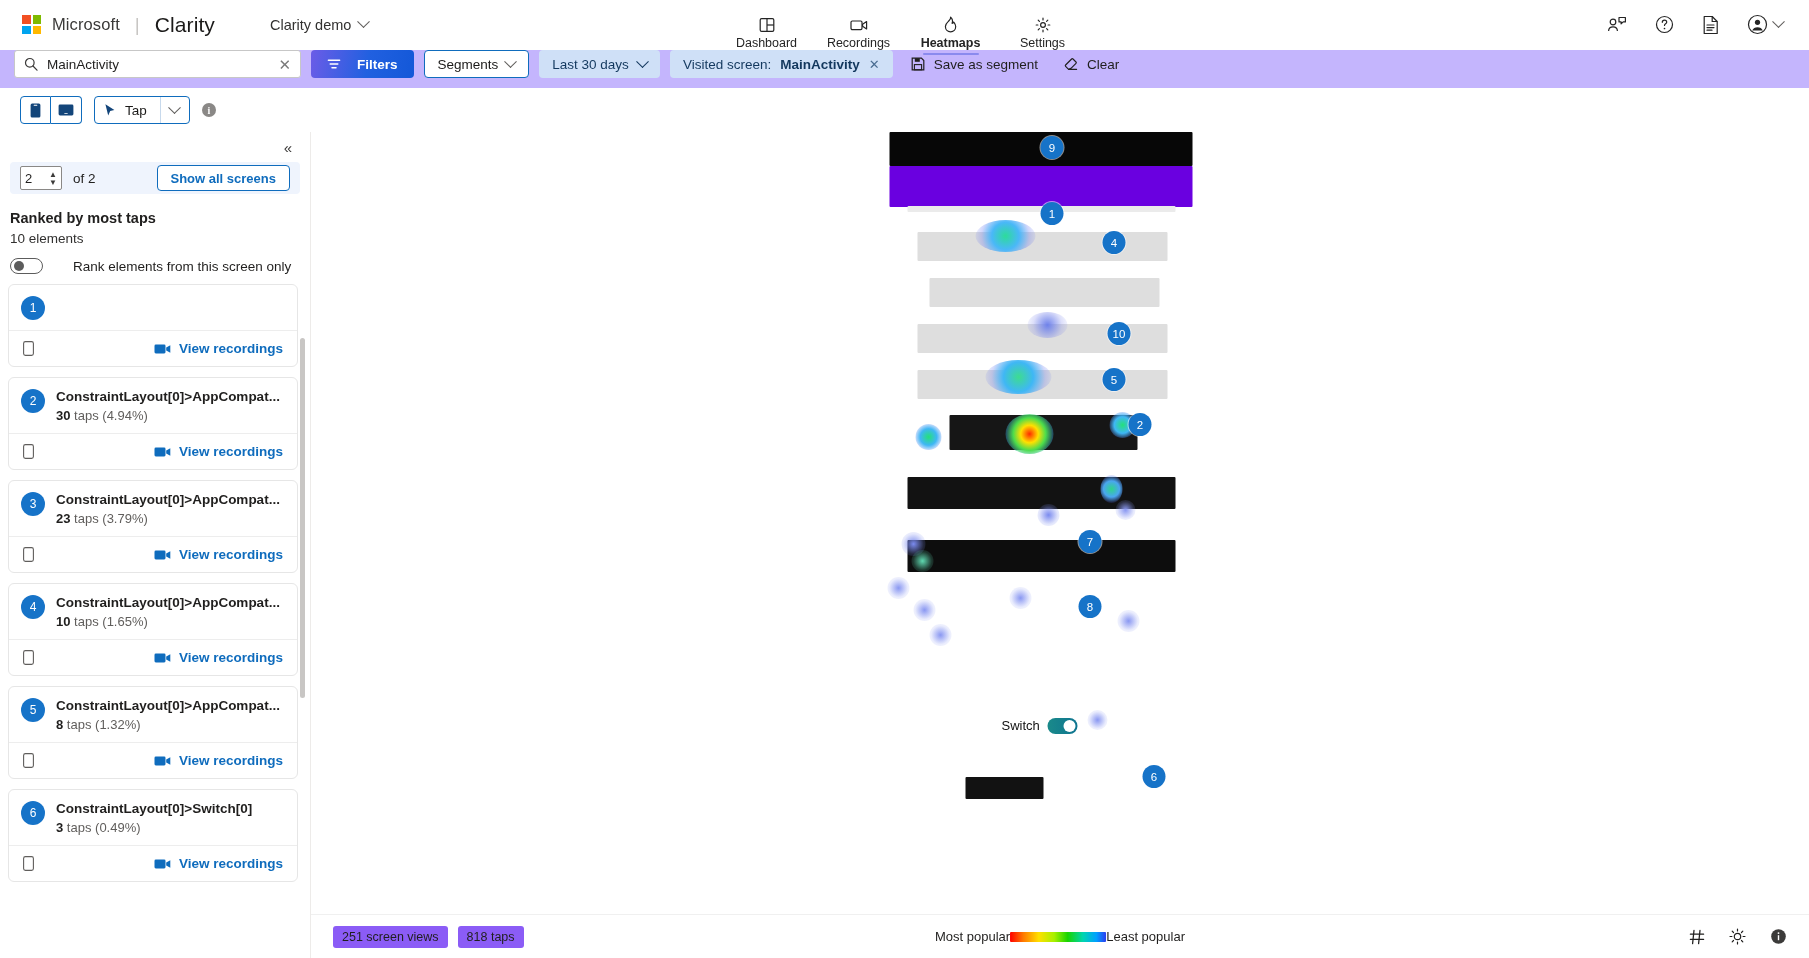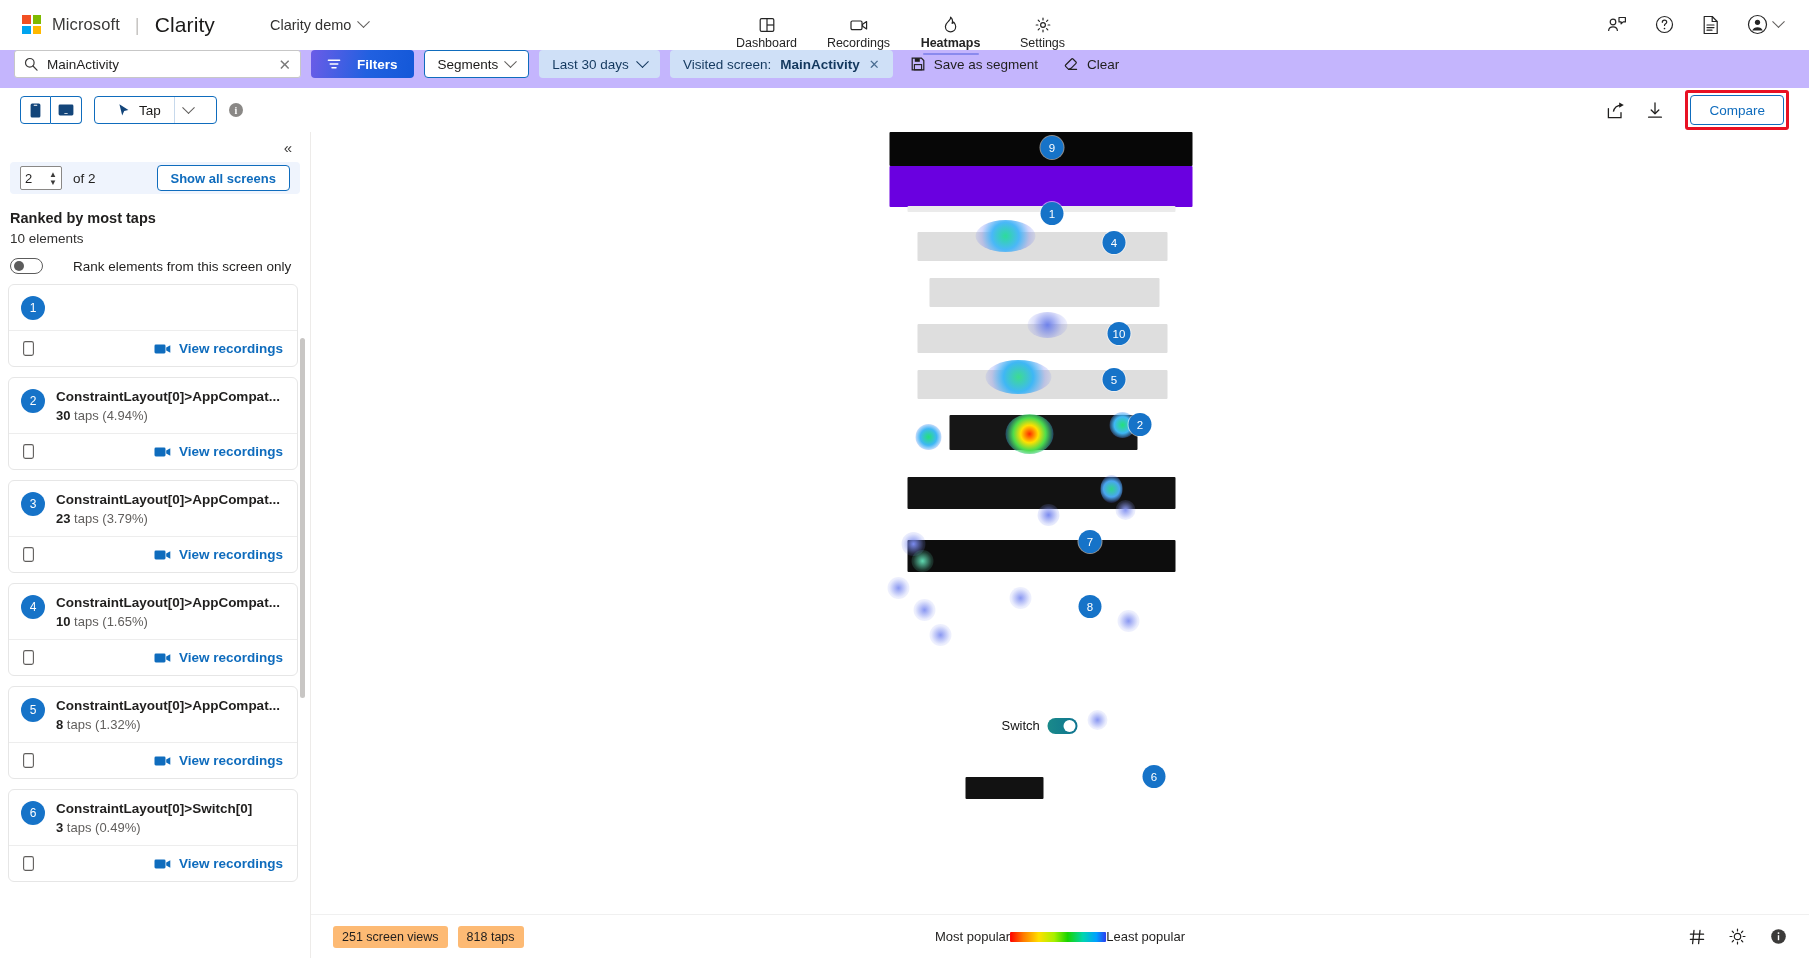--- a/index.html
+++ b/index.html
@@ -98,21 +98,21 @@
   .seg-group { display: flex; }
   .seg {
     width: 31px; height: 28px; border: 1px solid #0f6cbd; background: #fff;
     display: flex; align-items: center; justify-content: center; cursor: pointer;
   }
   .seg:first-child { border-radius: 4px 0 0 4px; }
   .seg:last-child { border-radius: 0 4px 4px 0; border-left: none; }
   .tapsel {
     height: 28px; min-width: 96px; border: 1px solid #0f6cbd; border-radius: 4px;
     background: #fff; display: flex; align-items: center; gap: 9px;
-    padding: 0 23px; font-size: 13.5px; cursor: pointer; color: #1b1a19;
+    padding: 0 9px; font-size: 13.5px; cursor: pointer; color: #1b1a19;
   }
   .tapsel .sep { width: 1px; height: 26px; background: #c7d9ec; margin-left: 4px; }
   .info-dot {
     width: 14px; height: 14px; border-radius: 50%; background: #8a8886; color: #fff;
     font-size: 10px; display: flex; align-items: center; justify-content: center;
     font-weight: 700; cursor: pointer; font-family: "Liberation Serif", serif;
   }
   .toolbar-right { margin-left: auto; display: flex; align-items: center; gap: 22px; }
   .btn-compare {
     height: 30px; padding: 0 18px; border: 1px solid #0f6cbd; border-radius: 4px;
@@ -208,21 +208,21 @@
   }
   .switch-ui::after { content:""; position:absolute; width:12px; height:12px; border-radius:50%; background:#fff; top:2px; right:2px; }
 
   
   .footer {
     position: absolute; left: 311px; right: 0; bottom: 0; height: 44px;
     background: #fff; border-top: 1px solid #f0f0f0;
     display: flex; align-items: center; padding: 0 22px; gap: 10px;
   }
   .chipstat {
-    height: 22px; padding: 8px 9px; border-radius: 3px; background: #fdba74;
+    height: 22px; padding: 8px 9px; border-radius: 3px; background: #8b5cf6;
     font-size: 12.5px; color: #201f1e; display: flex; align-items: center;
   }
   .legend { position: absolute; left: 50%; transform: translateX(-50%); display: flex; align-items: center; gap: 0; }
   .legend span { font-size: 13px; color: #201f1e; }
   .gradbar {
     width: 96px; height: 10px; border-radius: 1px;
     background: linear-gradient(90deg,#ff0000 0%,#ff7b00 14%,#ffe000 30%,#a8f000 46%,#18d400 60%,#00d5b0 76%,#00a0ff 90%,#2b3df0 100%);
   }
   .footer-right { margin-left: auto; display: flex; align-items: center; gap: 24px; }
   .fr-ico { cursor: pointer; display: flex; align-items: center; }
@@ -403,39 +403,20 @@
             <path d="M1.4 1.2 10.4 7 6.2 8 4.2 12.4z" fill="#13457a"></path>
           </svg>
       </span>
       <span>Tap</span>
       <span class="sep"></span>
       <span class="chev"></span>
     </div>
 
     <div class="info-dot">i</div>
 
-    <div class="toolbar-right">
-      <span class="fr-ico">
-        <svg width="18" height="17" viewBox="0 0 18 17">
-            <path d="M1.4 6.6v9h12.6v-5" fill="none" stroke="#201f1e" stroke-width="1.3" stroke-linecap="round"></path>
-            <path d="M6.4 9.6C7.4 4.6 11.2 3.2 15 3.1" fill="none" stroke="#201f1e" stroke-width="1.3"></path>
-            <path d="M12.2 0.6 16.8 3.1 12.2 5.8z" fill="#201f1e"></path>
-          </svg>
-      </span>
-      <span class="fr-ico">
-        <svg width="16" height="17" viewBox="0 0 16 17">
-            <line x1="8" y1="1" x2="8" y2="11.4" stroke="#201f1e" stroke-width="1.3" stroke-linecap="round"></line>
-            <path d="M4.2 8 8 11.8 11.8 8" fill="none" stroke="#201f1e" stroke-width="1.3" stroke-linecap="round" stroke-linejoin="round"></path>
-            <line x1="1.6" y1="15.2" x2="14.4" y2="15.2" stroke="#201f1e" stroke-width="1.3" stroke-linecap="round"></line>
-          </svg>
-      </span>
-      <span class="compare-wrap">
-        <button class="btn-compare">Compare</button>
-      </span>
-    </div>
   </div>
 
   <div class="body">
 
     <div class="leftpanel">
       <div class="collapse-row">
         <span class="dbl-chev">«</span>
       </div>
 
       <div class="screennav">

